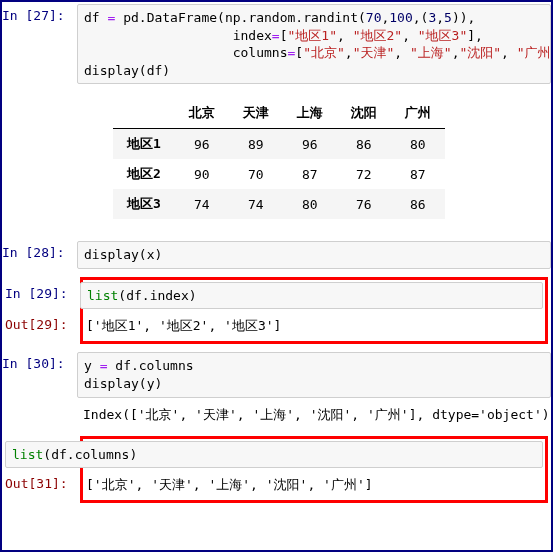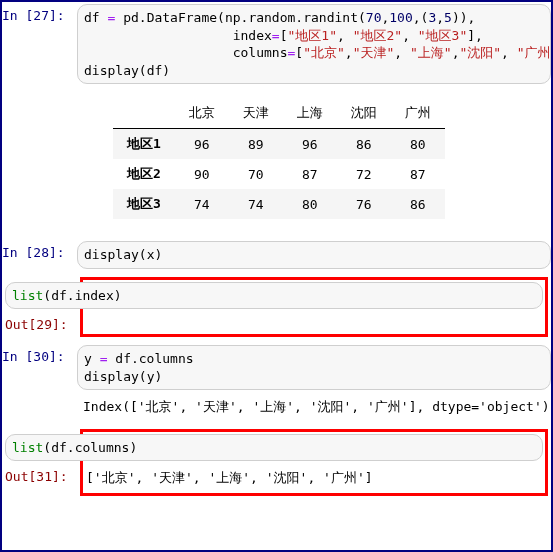--- a/index.html
+++ b/index.html
@@ -2,32 +2,32 @@
 <html><head>
 <meta charset="utf-8">
 <style>
 *{box-sizing:border-box;margin:0;padding:0}
 body{font-family:Consolas,Monaco,monospace;font-size:13px;background:#fff;border:2px solid #020080;width:553px;height:552px;overflow:hidden}
 .cell{display:flex;padding:2px 0}
 .prompt{width:75px;min-width:75px;padding:4px 6px 0 0;font-family:Consolas,Monaco,monospace}
 .prompt-in{color:#020080}
 .prompt-out{color:#8b0000}
 .content{flex:1;padding:4px 6px;min-width:0}
-.code-cell{background:#f7f7f7;border:1px solid #cfcfcf;border-radius:10px}
+.code-cell{background:#f7f7f7;border:1px solid #cfcfcf;border-radius:2px}
 .output-cell{background:#fff}
 .line{white-space:pre;line-height:1.35}
 .kw{color:#008000}
 .str{color:#ba2121}
 .num{color:#006;}
 .op{color:#a020f0}
 .id{color:#000}
 .paren{color:#000}
 table.dataframe{border-collapse:collapse;margin:6px auto 8px 30px;font-size:13px}
 table.dataframe th,table.dataframe td{padding:6px 14px;text-align:center}
-table.dataframe thead th{font-weight:normal;border-bottom:1px solid #000}
+table.dataframe thead th{font-weight:bold;border-bottom:1px solid #000}
 table.dataframe tbody th{font-weight:bold;text-align:center}
 table.dataframe tbody tr:nth-child(odd){background:#f5f5f5}
 table.dataframe tbody tr:nth-child(even){background:#fff}
 .out-text{white-space:pre;font-family:Consolas,Monaco,monospace;line-height:1.4;padding:4px 6px}
 .group{margin-bottom:6px}
 .hl-group{border:3px solid #fe0000;margin:2px 3px 6px 78px;padding:2px}
 .hl-cell{display:flex;margin-left:-80px;padding:0}
 </style>
 </head>
 <body>
@@ -91,26 +91,28 @@
 <div class="cell">
   <div class="prompt prompt-in">In  [28]:</div>
   <div class="content code-cell">
     <div class="line"><span class="id">display</span><span class="paren">(</span><span class="id">x</span><span class="paren">)</span></div>
   </div>
 </div>
 </div>
 
 <div class="hl-group">
   <div class="hl-cell">
+    <div class="prompt prompt-in">In  [29]:</div>
     <div class="content code-cell">
       <div class="line"><span class="kw">list</span><span class="paren">(</span><span class="id">df</span><span class="paren">.</span><span class="id">index</span><span class="paren">)</span></div>
     </div>
   </div>
   <div class="hl-cell" style="margin-top:4px">
     <div class="prompt prompt-out">Out[29]:</div>
+    <div class="out-text">['地区1', '地区2', '地区3']</div>
   </div>
 </div>
 
 <div class="group">
 <div class="cell">
   <div class="prompt prompt-in">In  [30]:</div>
   <div class="content code-cell">
     <div class="line"><span class="id">y</span> <span class="op">=</span> <span class="id">df</span><span class="paren">.</span><span class="id">columns</span></div>
     <div class="line"><span class="id">display</span><span class="paren">(</span><span class="id">y</span><span class="paren">)</span></div>
   </div>

